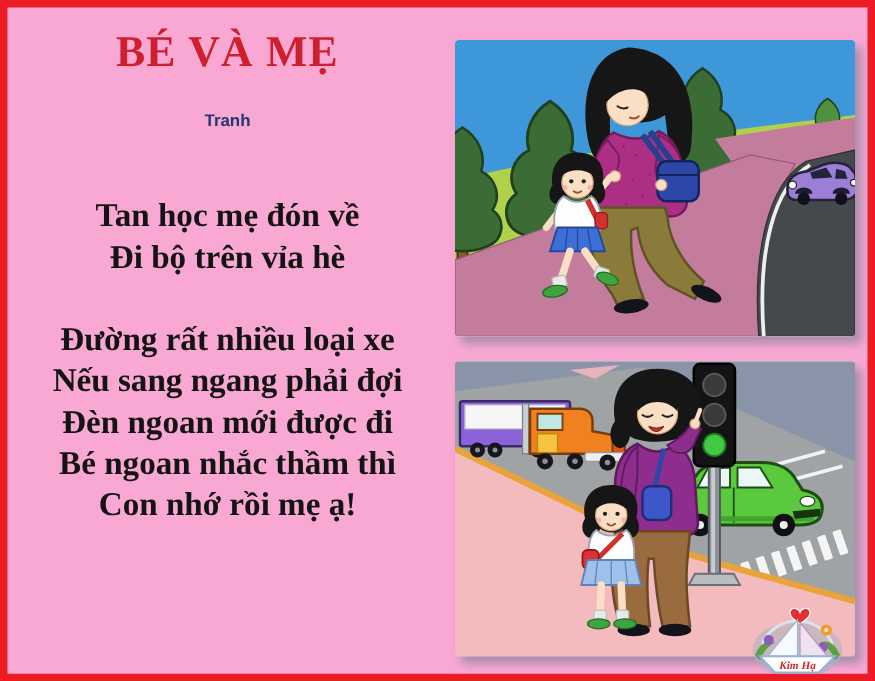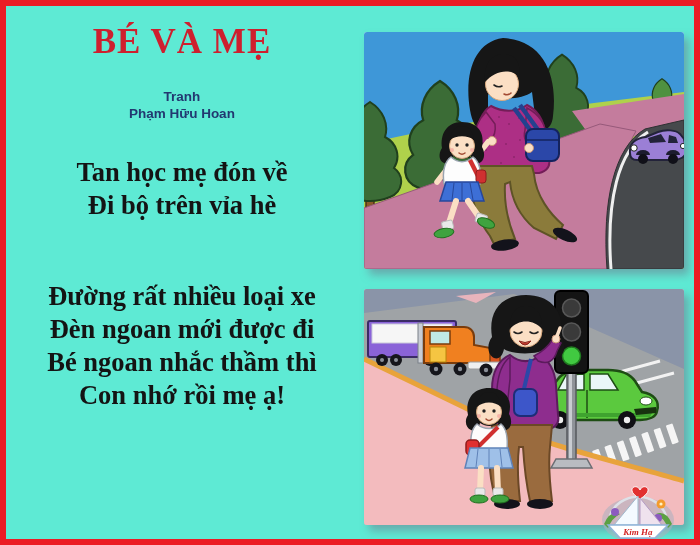--- a/index.html
+++ b/index.html
@@ -1,35 +1,35 @@
 <!DOCTYPE html>
 <html lang="vi"><head>
 <meta charset="utf-8">
 <style>
   html,body{margin:0;padding:0;background:#888;}
   .page{
     position:relative;width:700px;height:545px;box-sizing:border-box;
-    background:#5eead4;border:6px solid #EB1C24;overflow:hidden;
+    background:#f9a8d4;border:6px solid #EB1C24;overflow:hidden;
     font-family:"Liberation Serif","DejaVu Serif",serif;
   }
   .left-col{position:absolute;left:0;top:0;width:352px;height:100%;text-align:center;}
   .title{
     position:absolute;top:16px;left:0;width:100%;
     font-size:35px;font-weight:bold;letter-spacing:1px;color:#CE1F2E;
   }
   .credit{
     position:absolute;top:82px;left:0;width:100%;
     font-family:"Liberation Sans","DejaVu Sans",sans-serif;
     font-size:13.5px;font-weight:bold;color:#223870;line-height:17px;
   }
   .poem{
     position:absolute;top:150px;left:0;width:100%;
     font-size:26.5px;line-height:33px;color:#141414;font-weight:bold;
   }
-  .stanza + .stanza{margin-top:58px;}
+  .stanza + .stanza{margin-top:33px;}
   .fig{
     position:absolute;width:320px;margin:0;border-radius:3px;overflow:hidden;
     box-shadow:5px 6px 8px rgba(110,120,140,0.55);
     line-height:0;background:#fff;
   }
   .fig-top{left:358px;top:26px;height:237px;}
   .fig-bottom{left:358px;top:283px;height:236px;}
   .watermark{position:absolute;left:591px;top:474px;width:82px;height:66px;line-height:0;}
   .wm-text{
     font-family:"Liberation Serif","DejaVu Serif",serif;
@@ -38,29 +38,29 @@
 </style>
 </head>
 <body>
 
 <div class="page">
 
   <div class="left-col">
     <div class="title">BÉ VÀ MẸ</div>
     <div class="credit">
       <div>Tranh</div>
-      <div>Phạm Hữu Hoan</div>
     </div>
     <div class="poem">
       <div class="stanza">
         <div>Tan học mẹ đón về</div>
         <div>Đi bộ trên vỉa hè</div>
       </div>
       <div class="stanza">
         <div>Đường rất nhiều loại xe</div>
+        <div>Nếu sang ngang phải đợi</div>
         <div>Đèn ngoan mới được đi</div>
         <div>Bé ngoan nhắc thầm thì</div>
         <div>Con nhớ rồi mẹ ạ!</div>
       </div>
     </div>
   </div>
 
   <figure class="fig fig-top">
     <svg viewBox="0 0 320 237" width="320" height="237">
       <defs>

